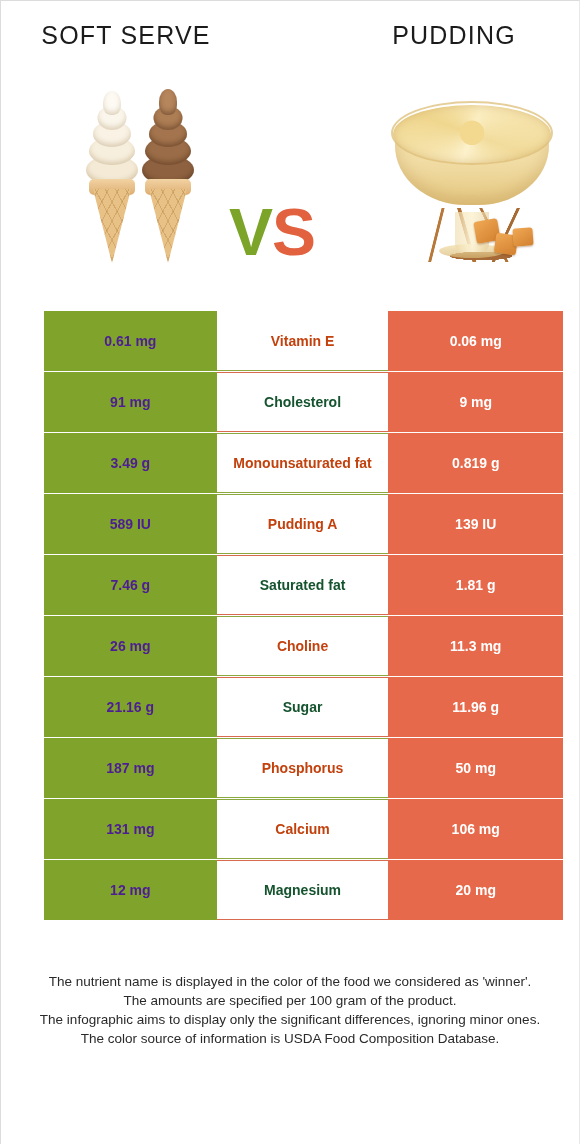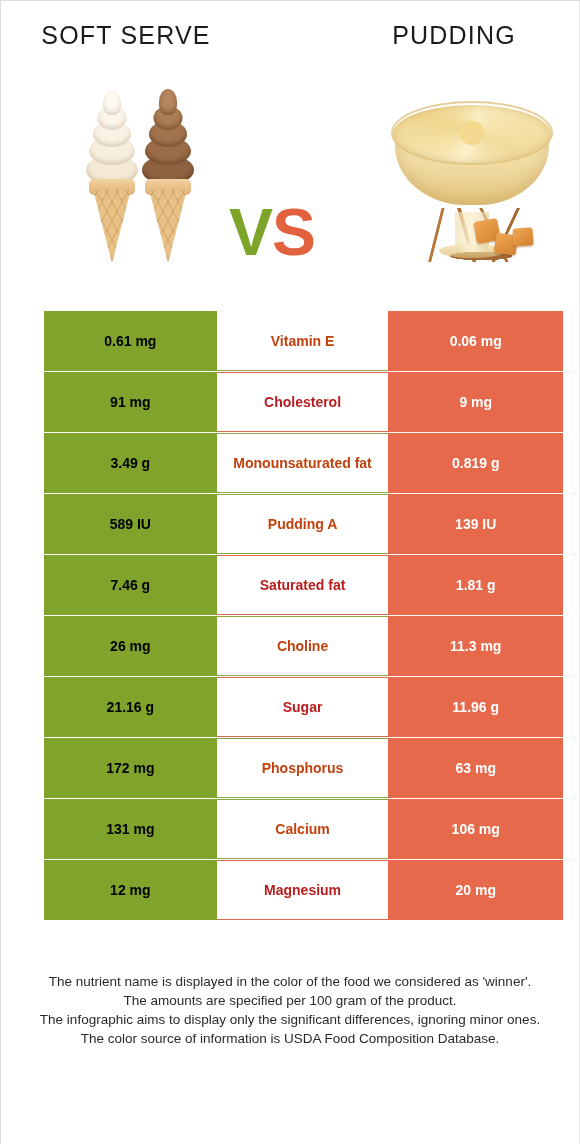--- a/index.html
+++ b/index.html
@@ -209,30 +209,30 @@
     height: 60px;
     margin-bottom: 1px;
   }
   .cell {
     display: flex;
     align-items: center;
     justify-content: center;
     font-size: 14px;
     box-sizing: border-box;
   }
-  .cell.left  { width: 181px; background: #80a42b; color: #000000; font-weight: 600; margin-left: 25px; }
+  .cell.left  { width: 181px; background: #80a42b; color: #4c1d95; font-weight: 600; margin-left: 25px; }
   .cell.right { width: 183px; background: #e5694a; color: #ffffff; font-weight: 600; }
   .cell.mid {
     width: 180px;
     background: #ffffff;
     font-weight: 700;
     font-size: 14px;
   }
   .cell.mid.win-left  { color: #c2410c; border-top: 1px solid #8ba83f; border-bottom: 1px solid #8ba83f; }
-  .cell.mid.win-right { color: #b91c1c; border-top: 1px solid #d9694f; border-bottom: 1px solid #d9694f; }
+  .cell.mid.win-right { color: #14532d; border-top: 1px solid #d9694f; border-bottom: 1px solid #d9694f; }
   .row:first-child .cell.mid { border-top: none; }
 
   
   .footer {
     margin: 52px 22px 0 22px;
     text-align: center;
     font-size: 13.5px;
     line-height: 1.42;
     color: #2a2a2a;
   }
@@ -322,23 +322,23 @@
       <div class="cell left">26 mg</div>
       <div class="cell mid win-left">Choline</div>
       <div class="cell right">11.3 mg</div>
     </div>
     <div class="row">
       <div class="cell left">21.16 g</div>
       <div class="cell mid win-right">Sugar</div>
       <div class="cell right">11.96 g</div>
     </div>
     <div class="row">
-      <div class="cell left">172 mg</div>
+      <div class="cell left">187 mg</div>
       <div class="cell mid win-left">Phosphorus</div>
-      <div class="cell right">63 mg</div>
+      <div class="cell right">50 mg</div>
     </div>
     <div class="row">
       <div class="cell left">131 mg</div>
       <div class="cell mid win-left">Calcium</div>
       <div class="cell right">106 mg</div>
     </div>
     <div class="row">
       <div class="cell left">12 mg</div>
       <div class="cell mid win-right">Magnesium</div>
       <div class="cell right">20 mg</div>

